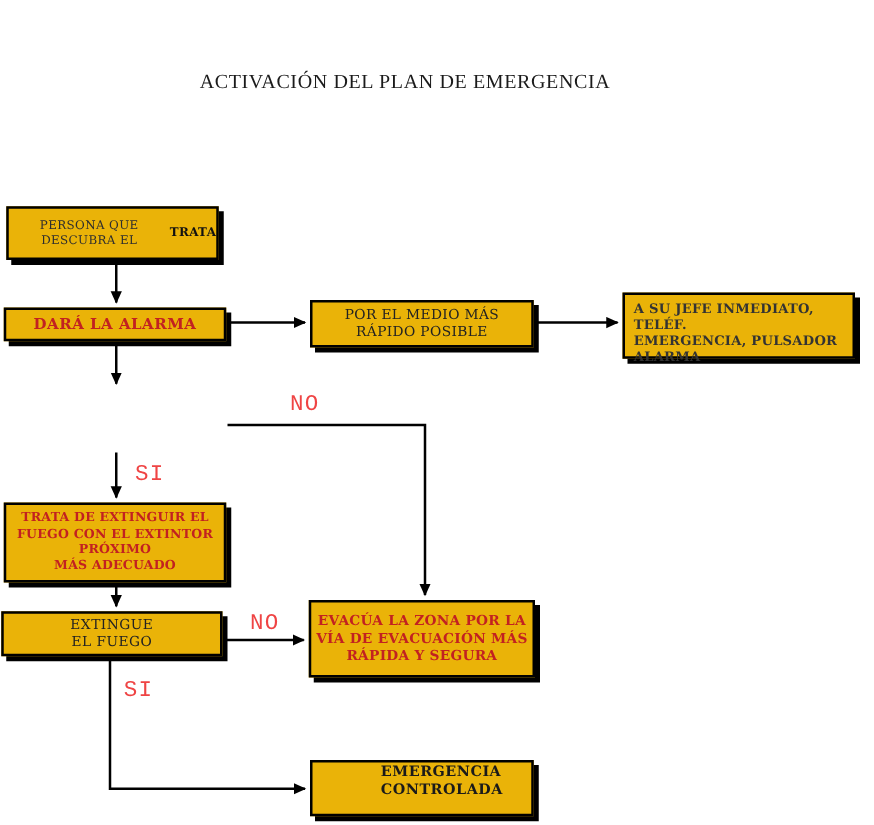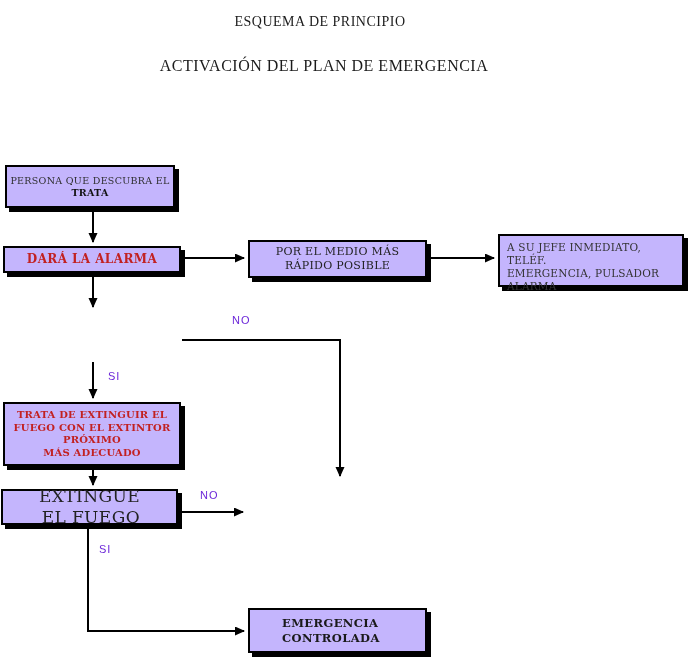--- a/index.html
+++ b/index.html
@@ -17,61 +17,60 @@
     font-size:14px;letter-spacing:.5px;color:#1b1b1b;
   }
   .title-sub{
     position:absolute;left:0;top:57px;width:648px;
     text-align:center;
     font-family:"Liberation Serif",serif;
     font-size:16px;letter-spacing:.5px;color:#1b1b1b;
   }
   .node{
     position:absolute;
-    background:#c4b5fd;
+    background:#eab308;
     border:2px solid #000;
     box-shadow:4px 4px 0 #000;
-    display:flex;flex-direction:column;
+    display:flex;flex-direction:row;
     align-items:center;justify-content:center;
     text-align:center;
     white-space:pre-line;
     color:#2e2e2e;
     box-sizing:border-box;
     line-height:1.25;
   }
   .red{color:var(--alert-red,#c22121);font-weight:bold;}
   .n-person{left:5px;top:165px;width:170px;height:43px;font-size:9.5px;letter-spacing:.3px;}
   .n-person .l2{font-weight:bold;color:#111;}
   .n-alarm{left:3px;top:246px;width:178px;height:27px;font-size:12px;letter-spacing:.4px;}
   .n-medium{left:248px;top:240px;width:179px;height:38px;font-size:11px;color:#222;letter-spacing:.3px;}
   .n-notify{left:498px;top:234px;width:186px;height:53px;font-size:10.5px;color:#333;
-            align-items:flex-start;justify-content:flex-start;text-align:left;padding:5px 7px;letter-spacing:.2px;}
+            align-items:flex-start;justify-content:flex-start;text-align:left;padding:5px 7px;letter-spacing:.2px;font-weight:bold;}
   .n-know{left:3px;top:311px;width:178px;height:50px;font-size:10.5px;color:#222;letter-spacing:.3px;}
   .n-try{left:3px;top:402px;width:178px;height:64px;font-size:10px;letter-spacing:.2px;}
-  .n-extinguish{left:1px;top:489px;width:177px;height:36px;font-size:17px;color:#222;letter-spacing:.4px;text-align:right;}
+  .n-extinguish{left:1px;top:489px;width:177px;height:36px;font-size:11px;color:#222;letter-spacing:.4px;}
   .n-evacuate{left:247px;top:480px;width:181px;height:62px;font-size:11px;letter-spacing:.2px;}
   .n-controlled{left:248px;top:608px;width:179px;height:45px;font-size:11.5px;font-weight:bold;color:#1a1a1a;
                 align-items:flex-start;text-align:left;padding-left:32px;letter-spacing:.4px;justify-content:center;}
   .edge-label{
     position:absolute;
-    font-family:Liberation Sans, sans-serif;
-    font-size:11px;color:#6d28d9;letter-spacing:1px;
+    font-family:Liberation Mono, monospace;
+    font-size:18px;color:#ef4444;letter-spacing:1px;
   }
   .lbl-know-no{left:232px;top:314px;}
   .lbl-know-si{left:108px;top:370px;}
   .lbl-ext-no{left:200px;top:489px;}
   .lbl-ext-si{left:99px;top:543px;}
   svg.flow{position:absolute;left:0;top:0;pointer-events:none;}
 </style>
 </head>
 <body>
 
 <div class="canvas">
 
-  <div class="title-main">ESQUEMA DE PRINCIPIO</div>
   <div class="title-sub">ACTIVACIÓN DEL PLAN DE EMERGENCIA</div>
 
   <svg class="flow" width="699" height="660" viewBox="0 0 699 660">
     <defs>
       <marker id="ah" markerWidth="11" markerHeight="10" refX="9" refY="4.5" orient="auto" markerUnits="userSpaceOnUse">
         <path d="M0,0 L10,4.5 L0,9 Z" fill="#000"></path>
       </marker>
     </defs>
     <path d="M93,209 L93,242" stroke="#000" stroke-width="2" fill="none" marker-end="url(#ah)"></path>
     <path d="M183,258 L244,258" stroke="#000" stroke-width="2" fill="none" marker-end="url(#ah)"></path>
@@ -100,20 +99,23 @@
 
 
   <div class="node n-try red">TRATA DE EXTINGUIR EL
 FUEGO CON EL EXTINTOR
 PRÓXIMO
 MÁS ADECUADO</div>
 
   <div class="node n-extinguish">EXTINGUE
 EL FUEGO</div>
 
+  <div class="node n-evacuate red">EVACÚA LA ZONA POR LA
+VÍA DE EVACUACIÓN MÁS
+RÁPIDA Y SEGURA</div>
 
   <div class="node n-controlled">EMERGENCIA
 CONTROLADA</div>
 
   <div class="edge-label lbl-know-no">NO</div>
   <div class="edge-label lbl-know-si">SI</div>
   <div class="edge-label lbl-ext-no">NO</div>
   <div class="edge-label lbl-ext-si">SI</div>
 
 </div>

